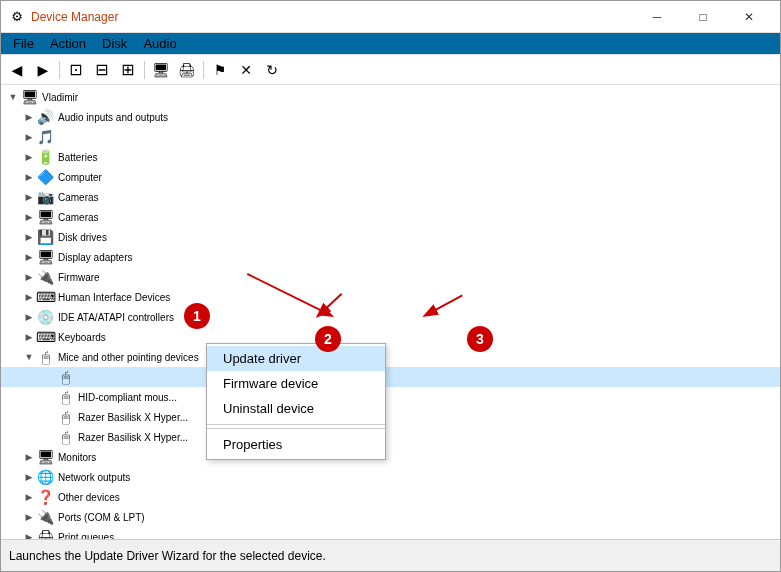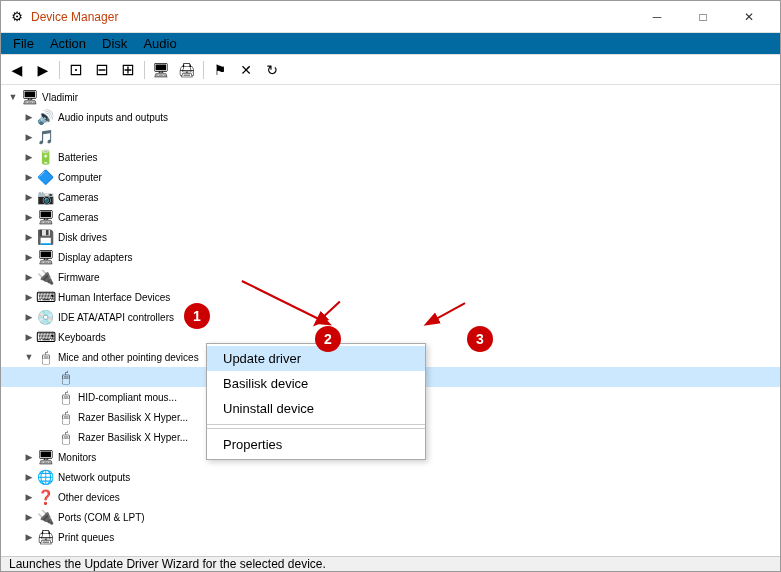--- a/index.html
+++ b/index.html
@@ -142,36 +142,36 @@
       justify-content: center;
       flex-shrink: 0;
       font-size: 14px;
     }
     .item-label { font-size: 10px; text-align: center; }
 
     .indent1 { padding-left: 20px; }
     .indent2 { padding-left: 40px; }
 
     .status-bar {
-      height: 15px;
+      height: 32px;
       background: #f0f0f0;
       border-top: 1px solid #ccc;
       display: flex;
       align-items: center;
       padding: 0 8px;
       font-size: 12px;
       color: #000;
     }
 
     
     .context-menu {
       position: absolute;
       top: 258px;
       left: 205px;
-      width: 220px;
+      width: 180px;
       background: #fff;
       border: 1px solid #aaa;
       box-shadow: 2px 2px 6px rgba(0,0,0,0.2);
       z-index: 100;
       padding: 2px 0;
     }
     .ctx-item {
       padding: 5px 16px;
       cursor: pointer;
       font-size: 13px;
@@ -383,21 +383,21 @@
       </div>
 
       <div class="tree-item indent1">
         <div class="expand-btn">▶</div>
         <div class="item-icon">🖨</div>
         <span class="item-label">Print queues</span>
       </div>
 
       <div class="context-menu">
         <div class="ctx-item active">Update driver</div>
-        <div class="ctx-item">Basilisk device</div>
+        <div class="ctx-item">Firmware device</div>
         <div class="ctx-item">Uninstall device</div>
         <div class="ctx-separator"></div>
         <div class="ctx-separator"></div>
         <div class="ctx-item bold">Properties</div>
       </div>
 
       <svg class="arrow-svg" viewBox="0 0 781 572" xmlns="http://www.w3.org/2000/svg">
 
         <defs>
           <marker id="arrow" markerWidth="8" markerHeight="8" refX="6" refY="3" orient="auto">

